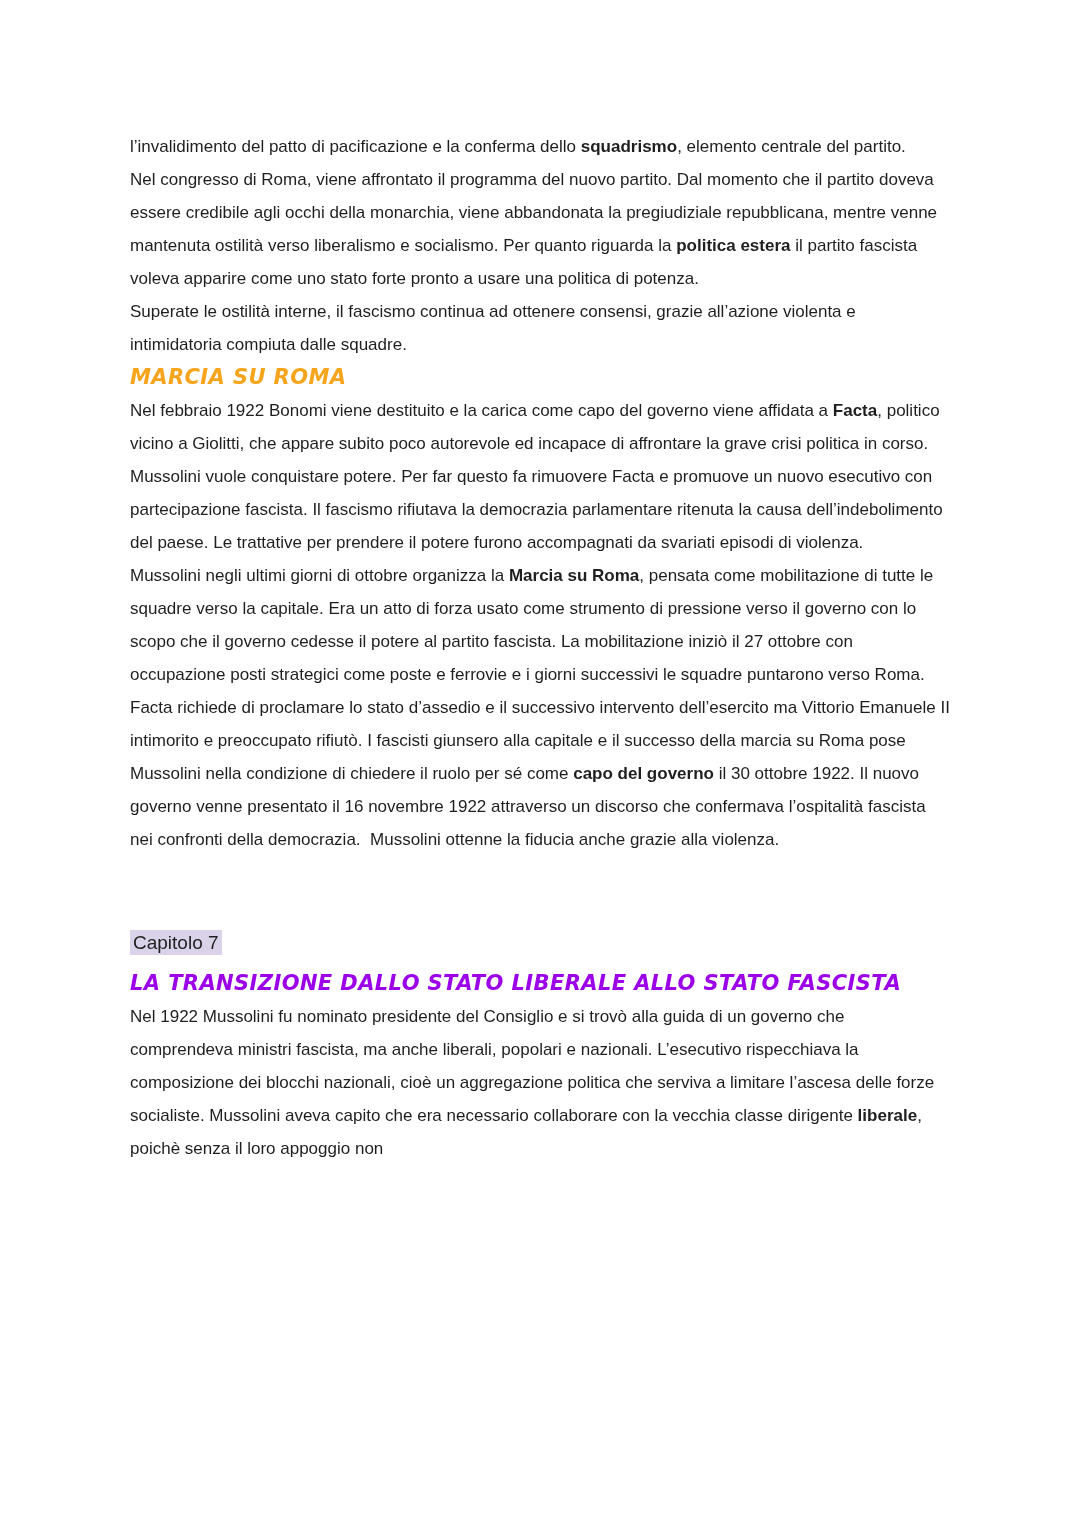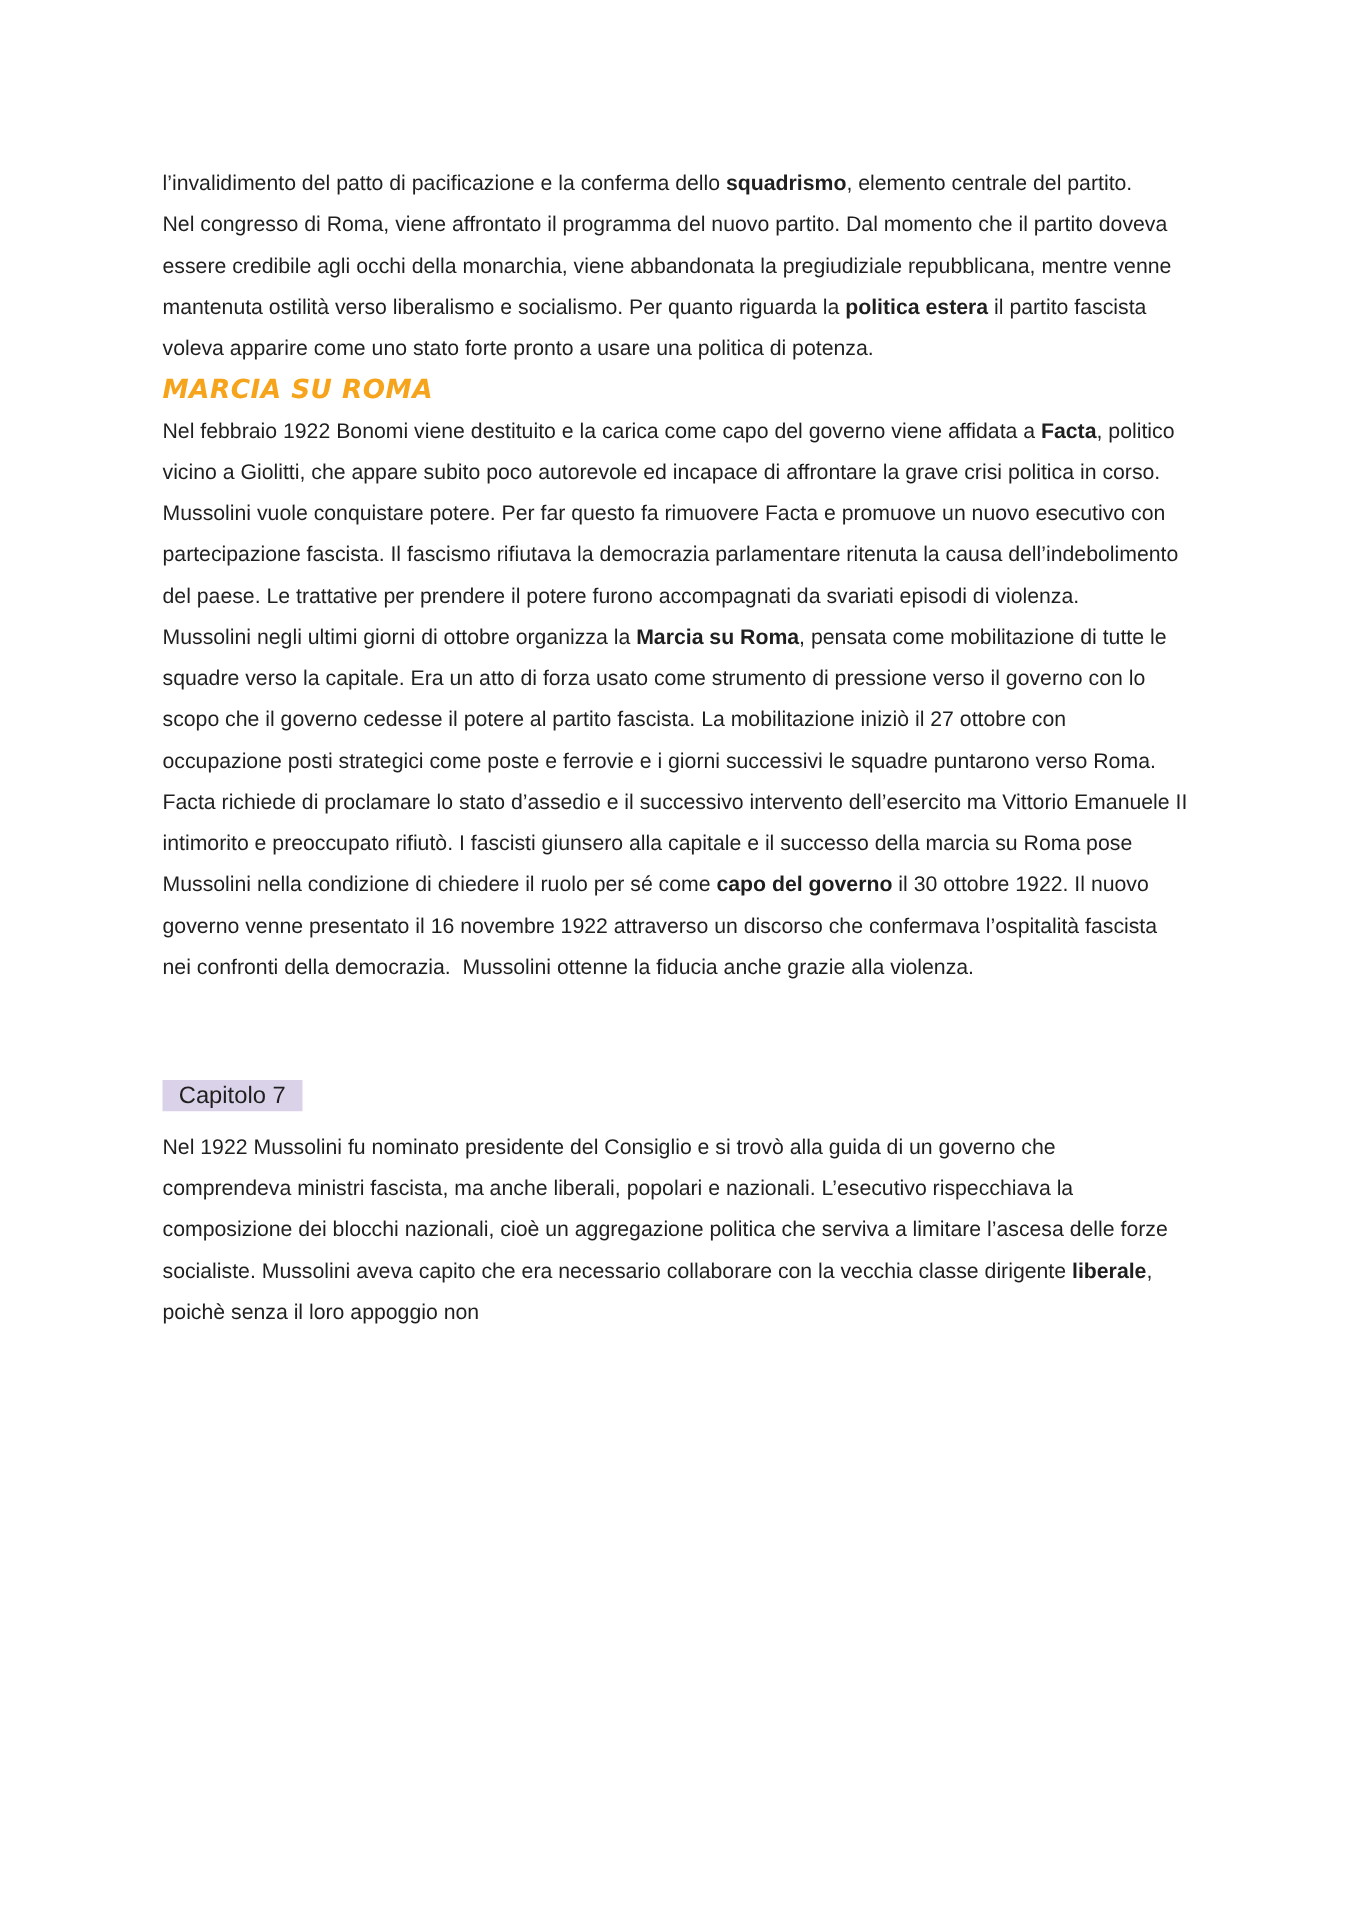--- a/index.html
+++ b/index.html
@@ -40,29 +40,31 @@
     font-size: 19px;
     line-height: 33px;
     margin-top: 70px;
     margin-bottom: 8px;
     color: #1f1f1f;
   }
   .run { white-space: pre-wrap; }
   .bold { font-weight: 700; }
   .underline { }
   .italic { }
-  .highlight { padding: 2px 13px; }
+  .highlight { padding: 2px 3px; }
 </style>
 </head>
 <body>
 
 <div class="page">
   <div class="content">
       <div class="block paragraph"><span class="run">l’invalidimento del patto di pacificazione e la conferma dello </span><span class="run bold">squadrismo</span><span class="run">, elemento centrale del partito.</span></div>
       <div class="block paragraph"><span class="run">Nel congresso di Roma, viene affrontato il programma del nuovo partito. Dal momento che il partito doveva essere credibile agli occhi della monarchia, viene abbandonata la pregiudiziale repubblicana, mentre venne mantenuta ostilità verso liberalismo e socialismo. Per quanto riguarda la </span><span class="run bold">politica estera</span><span class="run"> il partito fascista voleva apparire come uno </span><span class="run underline">stato forte pronto a usare una politica di potenza</span><span class="run">.</span></div>
+      <div class="block paragraph"><span class="run">Superate le ostilità interne, il fascismo continua ad ottenere consensi, grazie all’azione violenta e intimidatoria compiuta dalle squadre.</span></div>
       <div class="block heading-orange" style="color: rgb(246, 164, 28);"><span class="run">MARCIA SU ROMA</span></div>
       <div class="block paragraph"><span class="run">Nel febbraio 1922 Bonomi viene destituito e la carica come capo del governo viene affidata a </span><span class="run bold">Facta</span><span class="run">, </span><span class="run underline">politico vicino a Giolitti</span><span class="run">, che appare subito poco autorevole ed incapace di affrontare la grave crisi politica in corso.</span></div>
       <div class="block paragraph"><span class="run">Mussolini vuole conquistare potere. Per far questo fa rimuovere Facta e promuove un nuovo esecutivo con partecipazione fascista. Il fascismo rifiutava la democrazia parlamentare ritenuta la causa dell’indebolimento del paese. Le trattative per prendere il potere furono accompagnati da svariati episodi di violenza.</span></div>
       <div class="block paragraph"><span class="run">Mussolini negli ultimi giorni di ottobre organizza la </span><span class="run bold">Marcia su Roma</span><span class="run">, pensata come </span><span class="run underline">mobilitazione di tutte le squadre verso la capitale.</span><span class="run"> Era un atto di forza usato come strumento di pressione verso il governo con lo scopo che il governo cedesse il potere al partito fascista. La mobilitazione iniziò il 27 ottobre con occupazione posti strategici come poste e ferrovie e i giorni successivi le squadre puntarono verso Roma. Facta richiede di proclamare lo </span><span class="run underline">stato d’assedio</span><span class="run"> e il successivo intervento dell’esercito ma Vittorio Emanuele II intimorito e preoccupato rifiutò. I fascisti giunsero alla capitale e il successo della marcia su Roma pose Mussolini nella condizione di chiedere il ruolo per sé come </span><span class="run bold">capo del governo</span><span class="run"> il 30 ottobre 1922. Il nuovo governo venne presentato il 16 novembre 1922 attraverso un discorso che confermava l’ospitalità fascista nei confronti della democrazia.  Mussolini ottenne la fiducia anche grazie alla violenza.</span></div>
       <div class="block chapter-label"><span class="run highlight" style="background: rgb(217, 210, 233);">Capitolo 7</span></div>
+      <div class="block heading-purple" style="color: rgb(155, 0, 232);"><span class="run">LA TRANSIZIONE DALLO STATO LIBERALE ALLO STATO FASCISTA</span></div>
       <div class="block paragraph"><span class="run">Nel 1922 Mussolini fu nominato presidente del Consiglio e si trovò alla guida di un governo che comprendeva ministri fascista, ma anche liberali, popolari e nazionali. L’esecutivo rispecchiava la composizione dei </span><span class="run italic">blocchi nazionali</span><span class="run">, cioè un aggregazione politica che </span><span class="run underline">serviva a limitare l’ascesa delle forze socialiste.</span><span class="run"> Mussolini aveva capito che era necessario collaborare con la vecchia classe dirigente </span><span class="run bold">liberale</span><span class="run">, poichè senza il loro appoggio non</span></div>
     </div>
 </div>
 
 </body></html>

